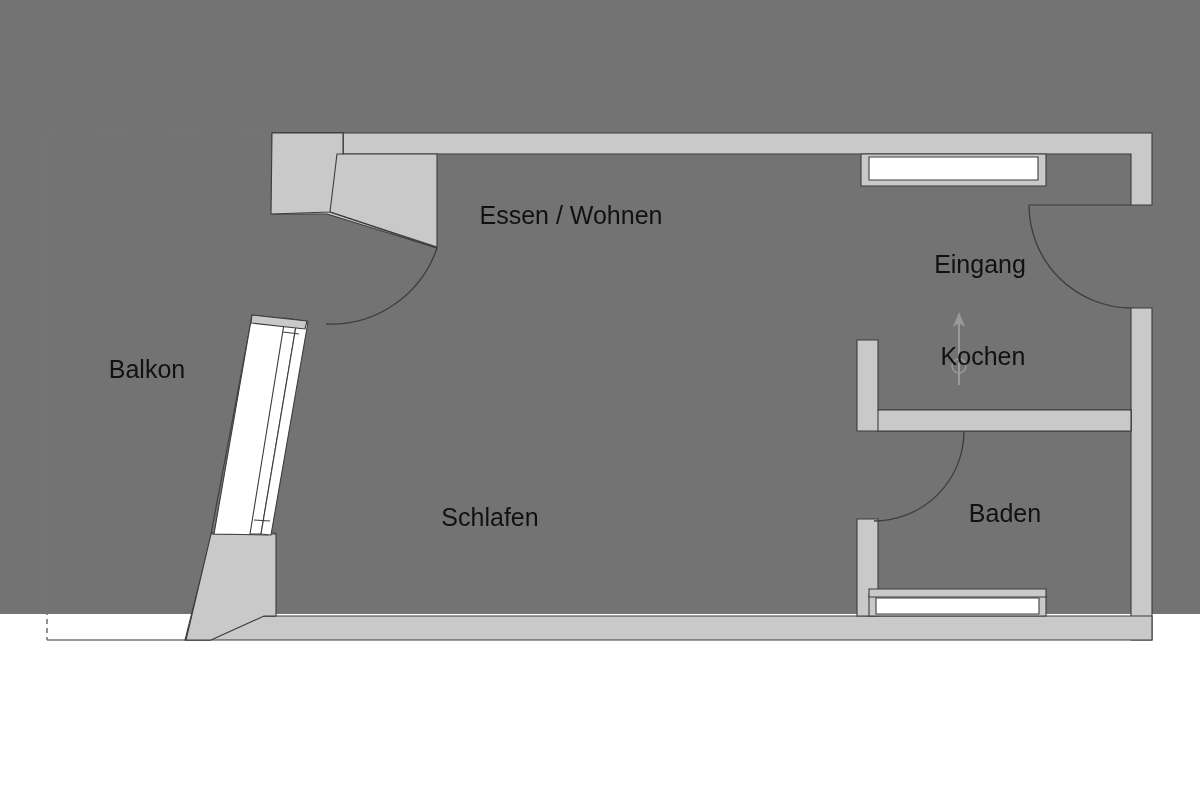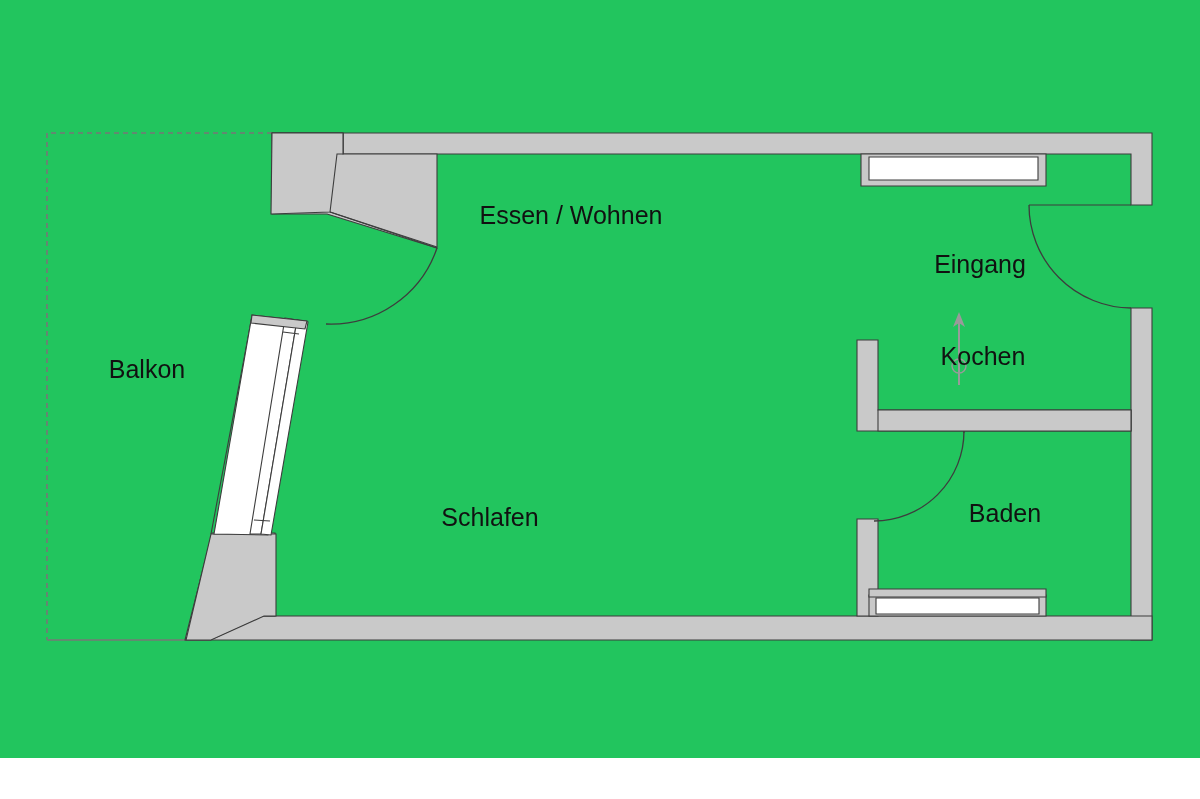--- a/index.html
+++ b/index.html
@@ -10,22 +10,22 @@
   }
   body {
     width: 1200px;
     height: 799px;
     overflow: hidden;
     font-family: "Liberation Sans", sans-serif;
   }
   #plan-root {
     position: relative;
     width: 1200px;
-    height: 758px;
-    background: #22c55e;
+    height: 614px;
+    background: #737373;
   }
   #floorplan-svg {
     position: absolute;
     left: 0;
     top: 0;
     width: 1200px;
     height: 799px;
     display: block;
   }
   .room-label {

